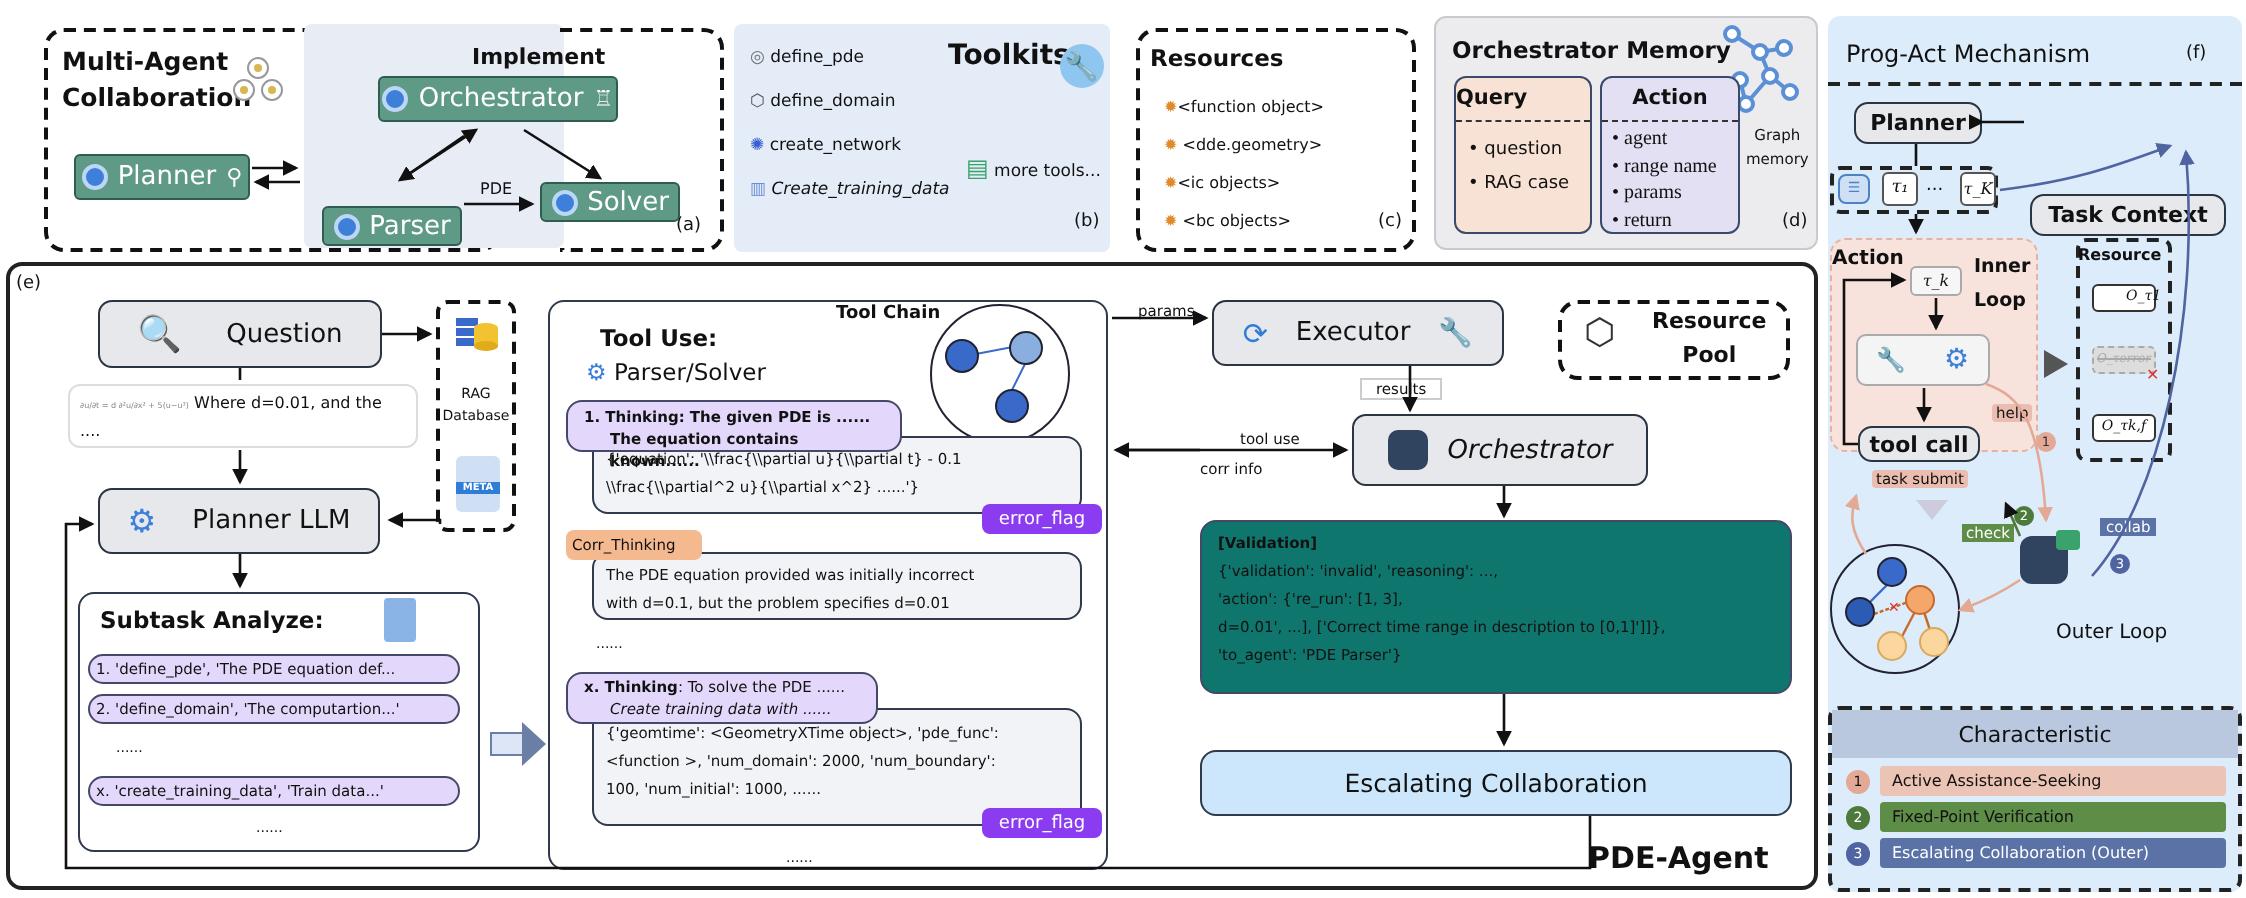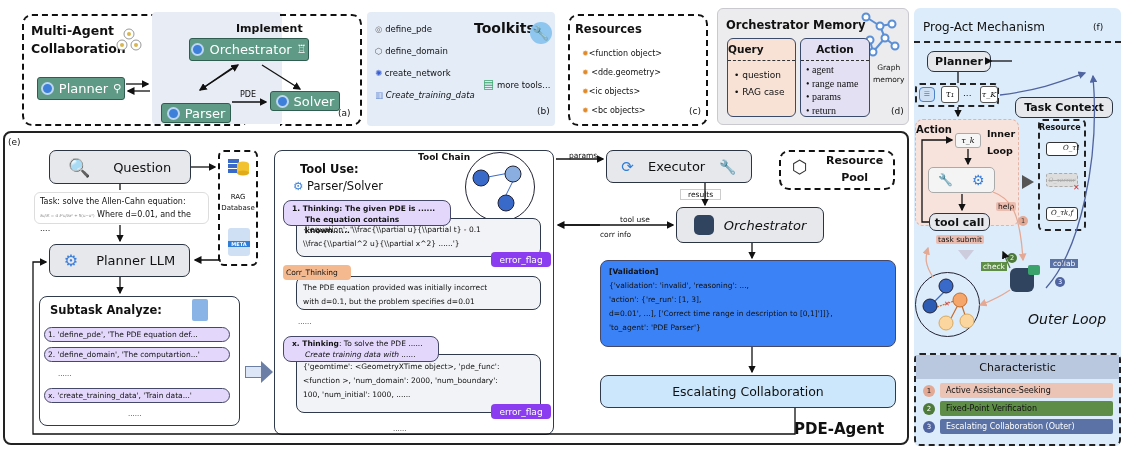--- a/index.html
+++ b/index.html
@@ -176,21 +176,21 @@
       <line x1="43" y1="30" x2="33" y2="49" stroke="#c76b2a" stroke-width="1.2"></line>
       <line x1="45" y1="30" x2="50" y2="45" stroke="#c76b2a" stroke-width="1.2"></line>
       <circle cx="30" cy="13" r="7" fill="#3a6ac9" stroke="#223"></circle>
       <circle cx="14" cy="33" r="7" fill="#2c5bb4" stroke="#223"></circle>
       <circle cx="44" cy="27" r="7" fill="#f5a66b" stroke="#c76b2a"></circle>
       <circle cx="30" cy="50" r="7" fill="#fbd79f" stroke="#d9a95e"></circle>
       <circle cx="51" cy="48" r="7" fill="#fbd79f" stroke="#d9a95e"></circle>
       <text x="28" y="33" fill="#d33" font-size="7">✕</text>
     </svg>
 </div>
-<div class="abs" style="left:1028px;top:311px;font-size:14px;font-style:italic;">Outer Loop</div>
+<div class="abs" style="left:1028px;top:311px;font-size:10px;">Outer Loop</div>
 
 <div class="abs" style="left:914px;top:353px;width:207px;height:93px;border:2px dashed #222;border-radius:6px;background:#dcecfb;"></div>
 <div class="abs" style="left:916px;top:355px;width:203px;height:24px;background:#b9c7df;display:flex;align-items:center;justify-content:center;font-size:11px;">
     <span>Characteristic</span>
   </div>
 <div class="abs" style="left:923px;top:383px;width:190px;">
   <div style="display:flex;align-items:center;gap:5px;margin-bottom:3px;">
     <span style="width:12px;height:12px;border-radius:50%;background:#e3a995;font-size:7px;text-align:center;line-height:12px;">1</span>
     <span style="flex:1;background:#ebc4b6;font-size:8px;padding:3px 6px;border-radius:2px;">Active Assistance-Seeking</span>
   </div>
@@ -205,21 +205,20 @@
 </div>
 
 <div class="abs" style="left:3px;top:131px;width:906px;height:314px;border:2px solid #222;border-radius:8px;"></div>
 <div class="abs" style="left:8px;top:137px;font-size:9px;">(e)</div>
 
 <div class="abs greybox" style="left:49px;top:150px;width:142px;height:34px;gap:22px;">
   <span style="font-size:18px;color:#555;">🔍</span>
   <span style="font-size:13px;">Question</span>
 </div>
 <div class="abs" style="left:34px;top:192px;width:175px;height:32px;background:#fff;border:1px solid #ddd;border-radius:6px;padding:2px 5px;font-size:8px;line-height:13px;">
-  <div>Task: solve the Allen-Cahn equation:</div>
   <div><span style="font-size:4px;color:#888;">∂u/∂t = d ∂²u/∂x² + 5(u−u³)</span> <span>Where d=0.01, and the ....</span></div>
 </div>
 <div class="abs greybox" style="left:49px;top:244px;width:141px;height:33px;gap:18px;">
   <span style="color:#3d7fd9;font-size:16px;">⚙</span>
   <span style="font-size:13px;">Planner LLM</span>
 </div>
 
 <div class="abs dash" style="left:218px;top:150px;width:40px;height:116px;border-radius:6px;"></div>
 <div class="abs" style="left:228px;top:158px;width:22px;height:18px;">
   <svg width="22" height="18">
@@ -313,21 +312,21 @@
   <div>Resource</div>
   <div>Pool</div>
 </div>
 <div class="abs" style="left:680px;top:189px;font-size:7.5px;border:1px solid #ccc;padding:0 7px;background:#fff;">results</div>
 <div class="abs" style="left:620px;top:215px;font-size:7.5px;">tool use</div>
 <div class="abs" style="left:600px;top:230px;font-size:7.5px;">corr info</div>
 <div class="abs greybox" style="left:676px;top:207px;width:148px;height:36px;gap:10px;">
   <span style="width:20px;height:20px;border-radius:5px;background:#30435f;display:inline-block;"></span>
   <span style="font-size:13px;font-style:italic;">Orchestrator</span>
 </div>
-<div class="abs" style="left:600px;top:260px;width:296px;height:87px;background:#3b82f6;border:1.5px solid #454868;border-radius:8px;padding:4px 8px;font-size:7.5px;line-height:14px;">
+<div class="abs" style="left:600px;top:260px;width:296px;height:87px;background:#0f766e;border:1.5px solid #454868;border-radius:8px;padding:4px 8px;font-size:7.5px;line-height:14px;">
   <div style="font-weight:bold;">[Validation]</div>
   <div>{'validation': 'invalid', 'reasoning': ...,</div>
   <div>'action': {'re_run': [1, 3],</div>
   <div>d=0.01', ...], ['Correct time range in description to [0,1]']]},</div>
   <div>'to_agent': 'PDE Parser'}</div>
 </div>
 <div class="abs" style="left:600px;top:375px;width:296px;height:33px;background:#cce7fb;border:1.5px solid #2f3a4c;border-radius:8px;display:flex;align-items:center;justify-content:center;font-size:12.5px;">
     <span>Escalating Collaboration</span>
   </div>
 <div class="abs" style="left:794px;top:420px;font-size:15px;font-weight:bold;">PDE-Agent</div>

